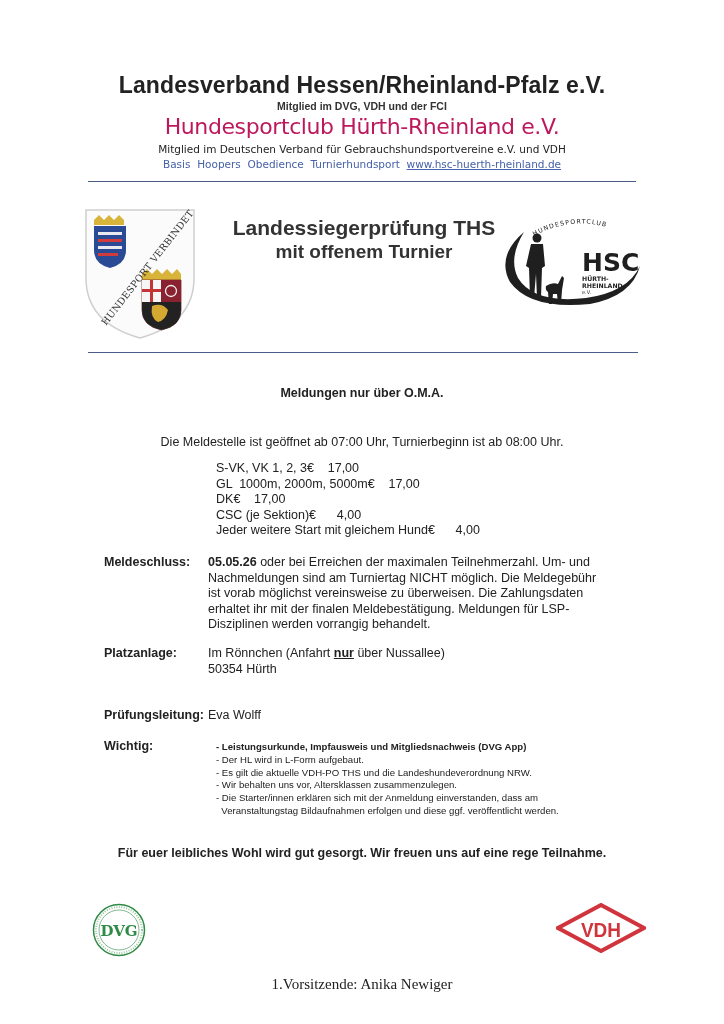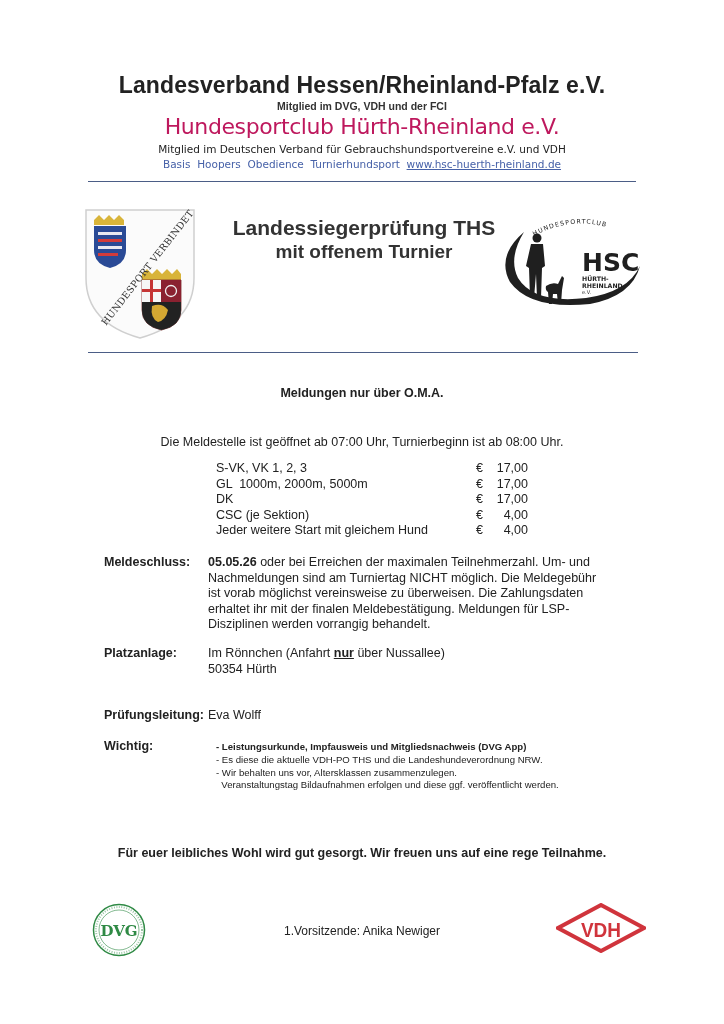--- a/index.html
+++ b/index.html
@@ -14,28 +14,28 @@
   .h-sports a { color: #4661a8; }
   .divider { height: 1px; background: #4b5d86; left: 88px; width: 548px; }
   .title-block { top: 215px; left: 214px; width: 300px; text-align: center; font-weight: bold; color: #333; }
   .title-block .t1 { font-size: 19px; line-height: 23px; }
   .title-block .t2 { font-size: 21px; line-height: 25px; }
   .title-block .t3 { font-size: 19px; line-height: 23px; }
   .title-block .t4 { font-size: 19px; line-height: 23px; }
   .meld-head { top: 386px; font-size: 12.5px; font-weight: bold; }
   .meld-info { top: 416px; font-size: 12.5px; margin-top: 19px; }
   .fees { top: 461px; left: 216px; width: 312px; font-size: 12.5px; line-height: 15.5px; }
-  .fee-row { display: flex; justify-content: space-between; }
+  .fee-row { display: flex; }
   .fee-price { display: flex; width: 52px; justify-content: space-between; }
   .row-label { left: 104px; font-size: 12.5px; font-weight: bold; }
   .row-value { left: 208px; font-size: 12.5px; line-height: 15.5px; width: 400px; }
   .wichtig-list { left: 216px; top: 741px; font-size: 9.6px; line-height: 12.8px; width: 420px; }
   .wichtig-list .b { font-weight: bold; }
   .footer-text { top: 846px; font-size: 12.5px; font-weight: bold; }
-  .vorsitz { top: 924px; font-size: 12px; font-family: Liberation Sans, sans-serif; color: #222; }
+  .vorsitz { top: 976px; font-size: 15px; font-family: Liberation Serif, serif; color: #222; }
 </style>
 </head>
 <body>
 
 <div class="abs center h-verband">Landesverband Hessen/Rheinland-Pfalz e.V.</div>
 <div class="abs center h-mitglied1">Mitglied im DVG,  VDH und der FCI</div>
 <div class="abs center h-club">Hundesportclub Hürth-Rheinland e.V.</div>
 <div class="abs center h-mitglied2">Mitglied im Deutschen Verband für Gebrauchshundsportvereine e.V. und VDH</div>
 <div class="abs center h-sports">
   <span style="white-space:pre">Basis  Hoopers  Obedience  Turnierhundsport</span>&nbsp;
@@ -148,22 +148,24 @@
   <div><span style="white-space:pre">Im Rönnchen (Anfahrt </span><b style="text-decoration:underline">nur</b><span style="white-space:pre"> über Nussallee)</span></div>
   <div>50354 Hürth</div>
 </div>
 
 <div class="abs row-label" style="top:708px">Prüfungsleitung:</div>
 <div class="abs row-value" style="top:708px">Eva Wolff</div>
 
 <div class="abs row-label" style="top:739px">Wichtig:</div>
 <div class="abs wichtig-list">
   <div class="b">- Leistungsurkunde, Impfausweis und Mitgliedsnachweis (DVG App)</div>
-  <div>- Es diese die aktuelle VDH-PO THS und die Landeshundeverordnung NRW.</div>
+  <div>- Der HL wird in L-Form aufgebaut.</div>
+  <div>- Es gilt die aktuelle VDH-PO THS und die Landeshundeverordnung NRW.</div>
   <div>- Wir behalten uns vor, Altersklassen zusammenzulegen.</div>
+  <div>- Die Starter/innen erklären sich mit der Anmeldung einverstanden, dass am</div>
   <div style="white-space:pre">  Veranstaltungstag Bildaufnahmen erfolgen und diese ggf. veröffentlicht werden.</div>
 </div>
 
 <div class="abs center footer-text">Für euer leibliches Wohl wird gut gesorgt. Wir freuen uns auf eine rege Teilnahme.</div>
 
 <div class="abs" style="left:92px; top:903px; width:54px; height:54px;">
   <svg width="54" height="54" viewBox="0 0 54 54">
     <circle cx="27" cy="27" r="25.5" fill="#fff" stroke="#2f8a45" stroke-width="1.5"></circle>
     <circle cx="27" cy="27" r="20" fill="none" stroke="#2f8a45" stroke-width="0.6"></circle>
     <circle cx="27" cy="27" r="23" fill="none" stroke="#9cc7a6" stroke-width="2" stroke-dasharray="1 1.5"></circle>

